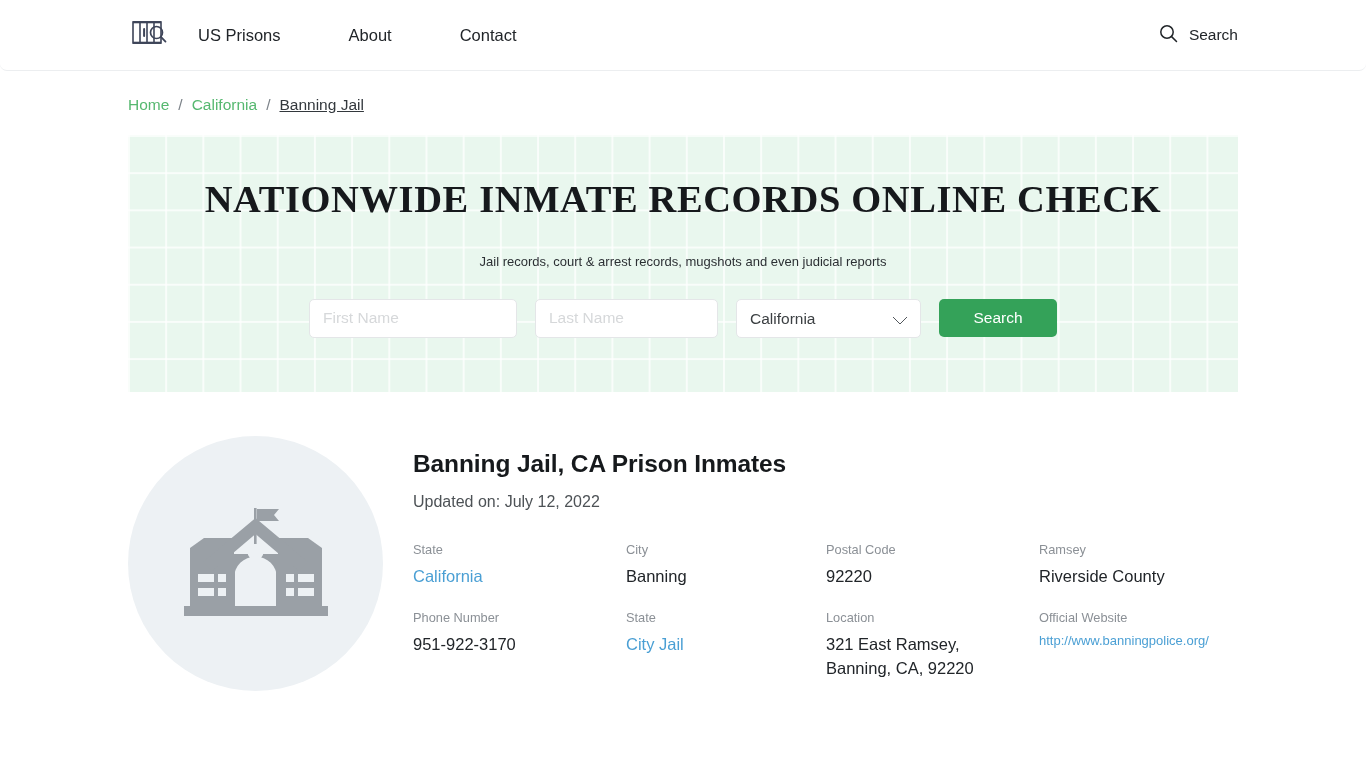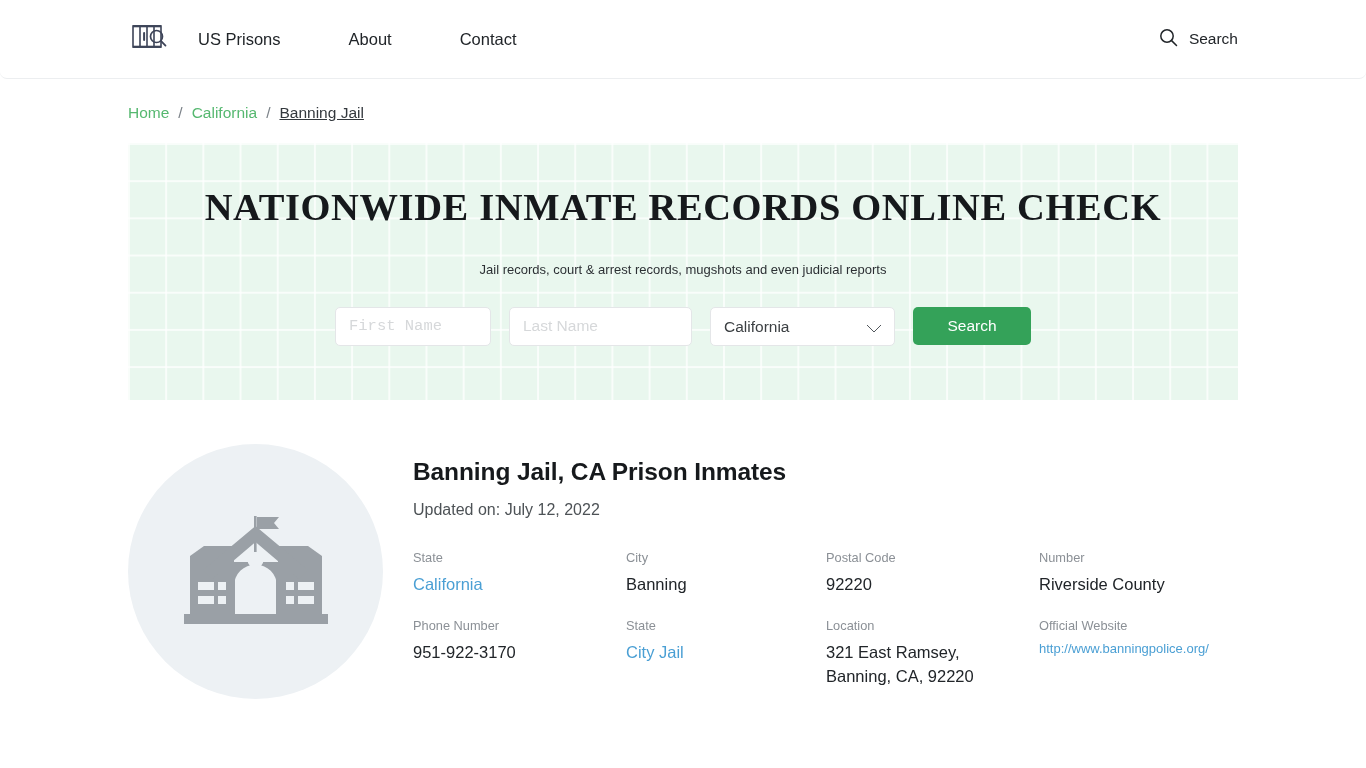--- a/index.html
+++ b/index.html
@@ -7,21 +7,21 @@
     margin: 0; padding: 0;
     width: 1366px; height: 768px;
     background: #ffffff;
     font-family: "Liberation Sans", sans-serif;
     color: #212529;
     overflow: hidden;
   }
 
   
   .site-header {
-    height: 79px;
+    height: 71px;
     border-bottom: 1px solid #eceef0;
     display: flex;
     align-items: center;
     padding: 0 128px 0 128px;
     background: #fff;
     border-radius: 7px;
   }
   .brand {
     width: 44px; height: 44px;
     display: flex; align-items: center; justify-content: center;
@@ -106,21 +106,21 @@
     border: 1px solid #e4e6e8;
     border-radius: 5px;
     background: #fff;
     font-size: 15.5px;
     font-family: "Liberation Sans", sans-serif;
     color: #3c4043;
     padding: 0 13px;
     outline: none;
   }
   .field::placeholder { color: #d6d8da; }
-  .field-first { width: 156px; font-family: Liberation Mono, monospace; }
+  .field-first { width: 208px; }
   .field-last  { width: 183px; }
   .field-state {
     width: 185px;
     appearance: none;
     -webkit-appearance: none;
     background-image:
       linear-gradient(45deg, transparent 49%, #52575c 49%, #52575c 57%, transparent 57%),
       linear-gradient(-45deg, transparent 49%, #52575c 49%, #52575c 57%, transparent 57%);
     background-position: calc(100% - 20px) 17px, calc(100% - 13px) 17px;
     background-size: 7px 7px, 7px 7px;
@@ -321,21 +321,21 @@
         <div class="fact-label">City</div>
         <div class="fact-value">Banning</div>
       </div>
 
       <div>
         <div class="fact-label">Postal Code</div>
         <div class="fact-value">92220</div>
       </div>
 
       <div>
-        <div class="fact-label">Number</div>
+        <div class="fact-label">Ramsey</div>
         <div class="fact-value">Riverside County</div>
       </div>
 
       <div>
         <div class="fact-label">Phone Number</div>
         <div class="fact-value">951-922-3170</div>
       </div>
 
       <div>
         <div class="fact-label">State</div>

